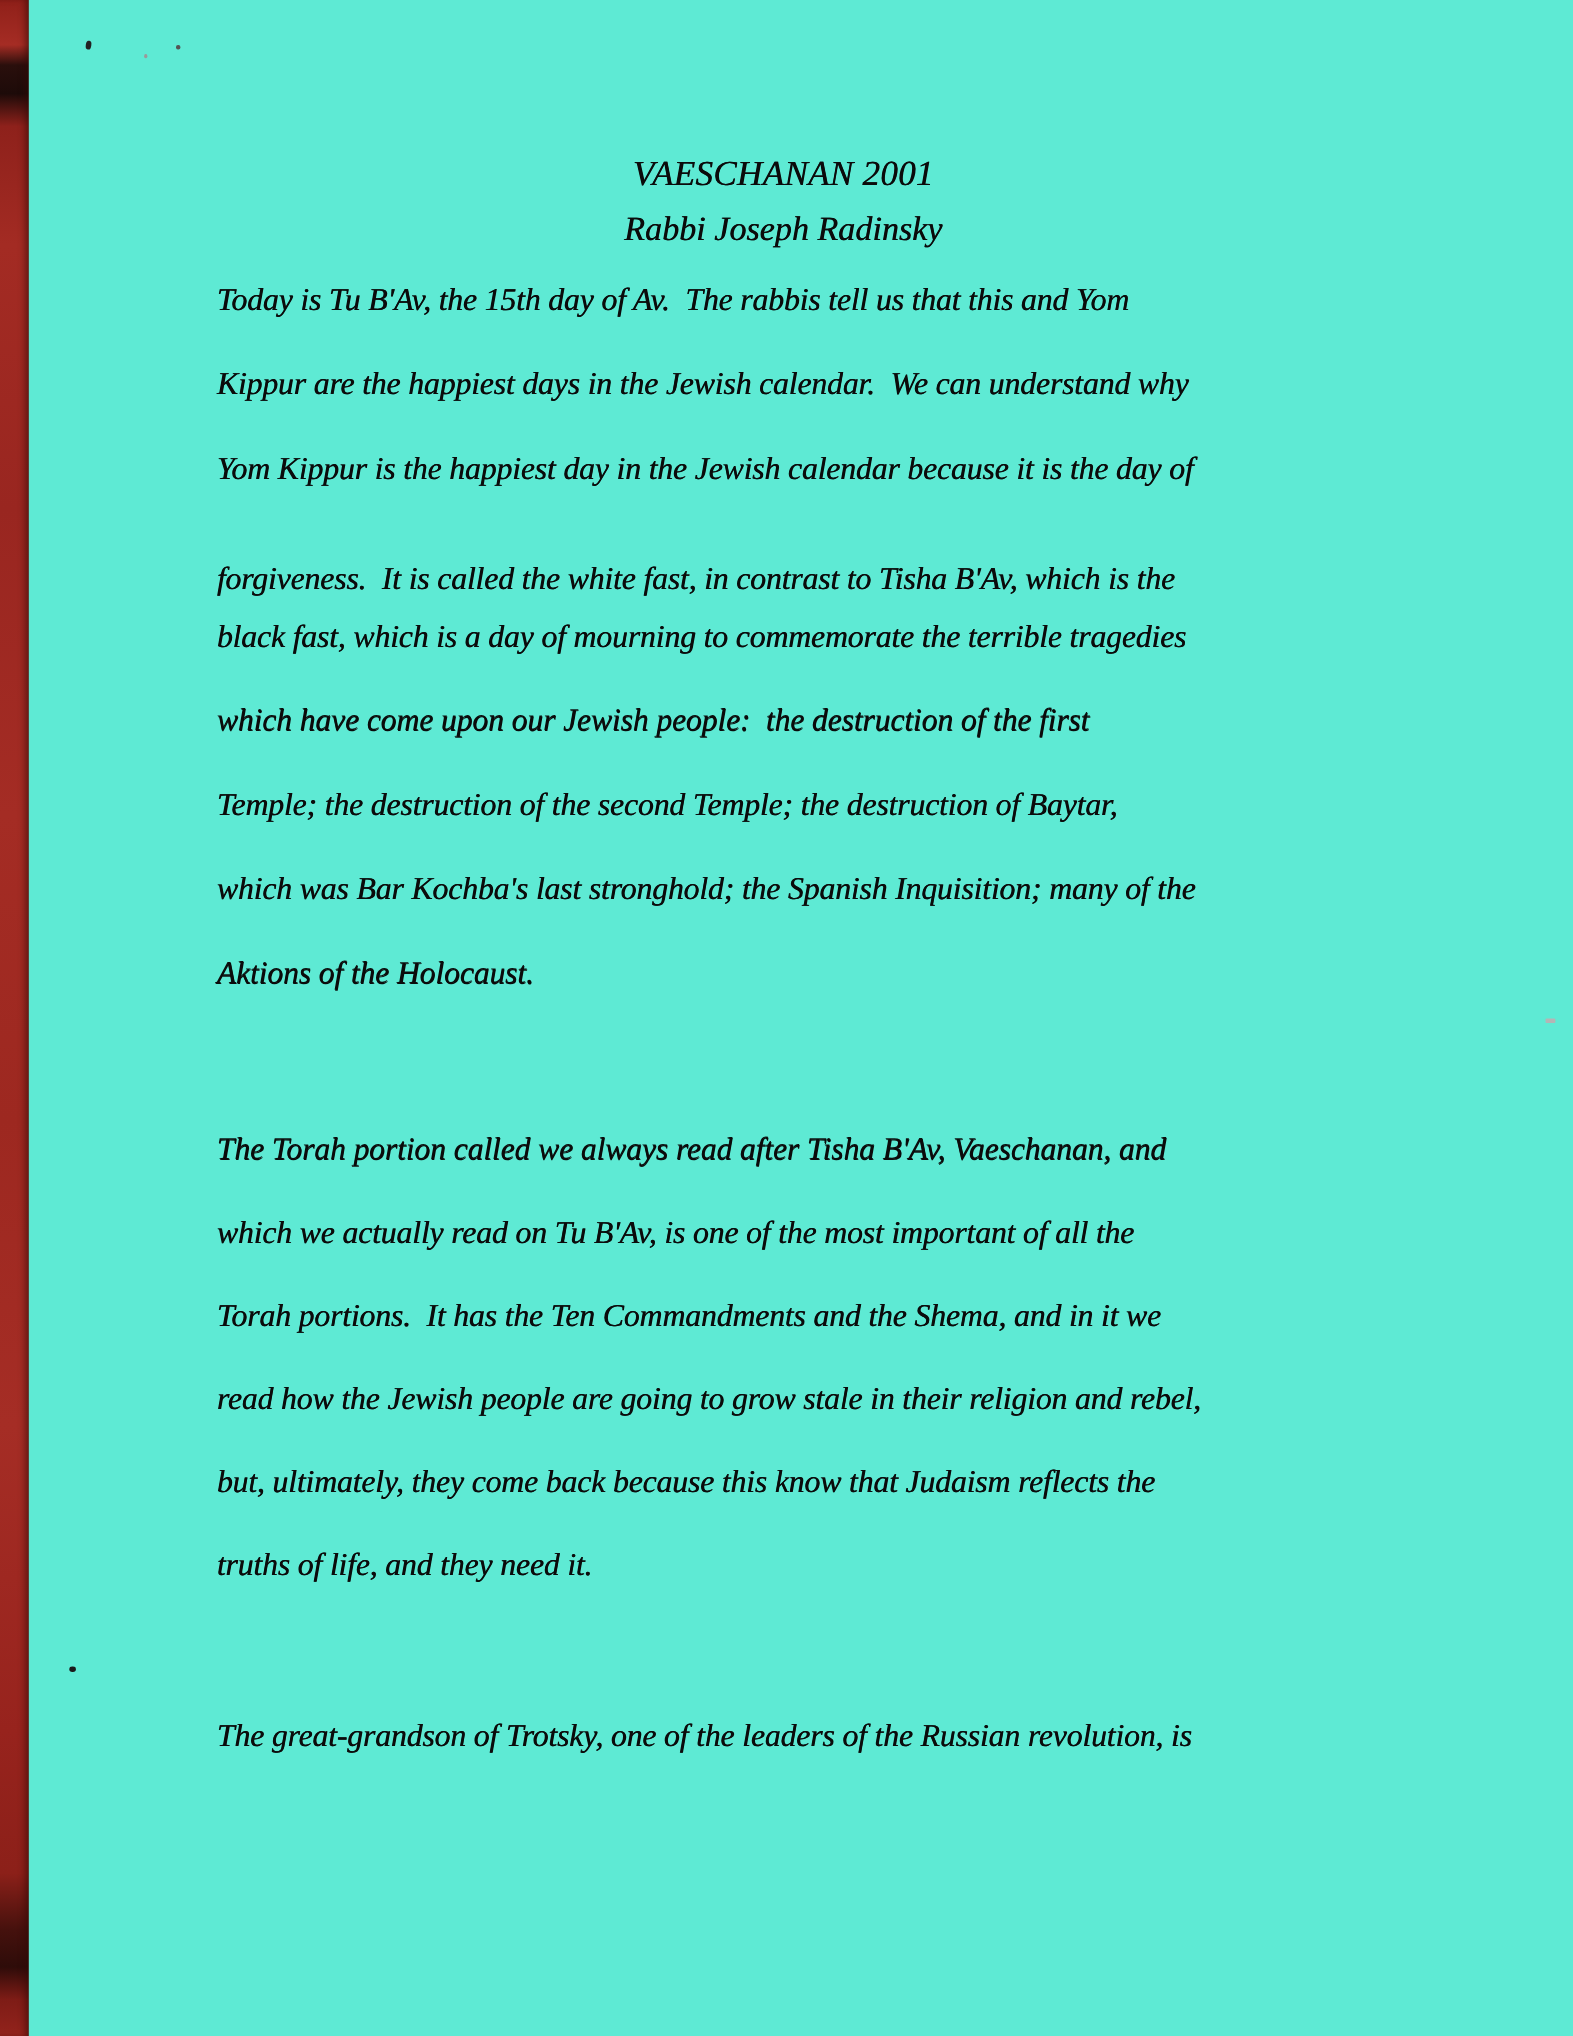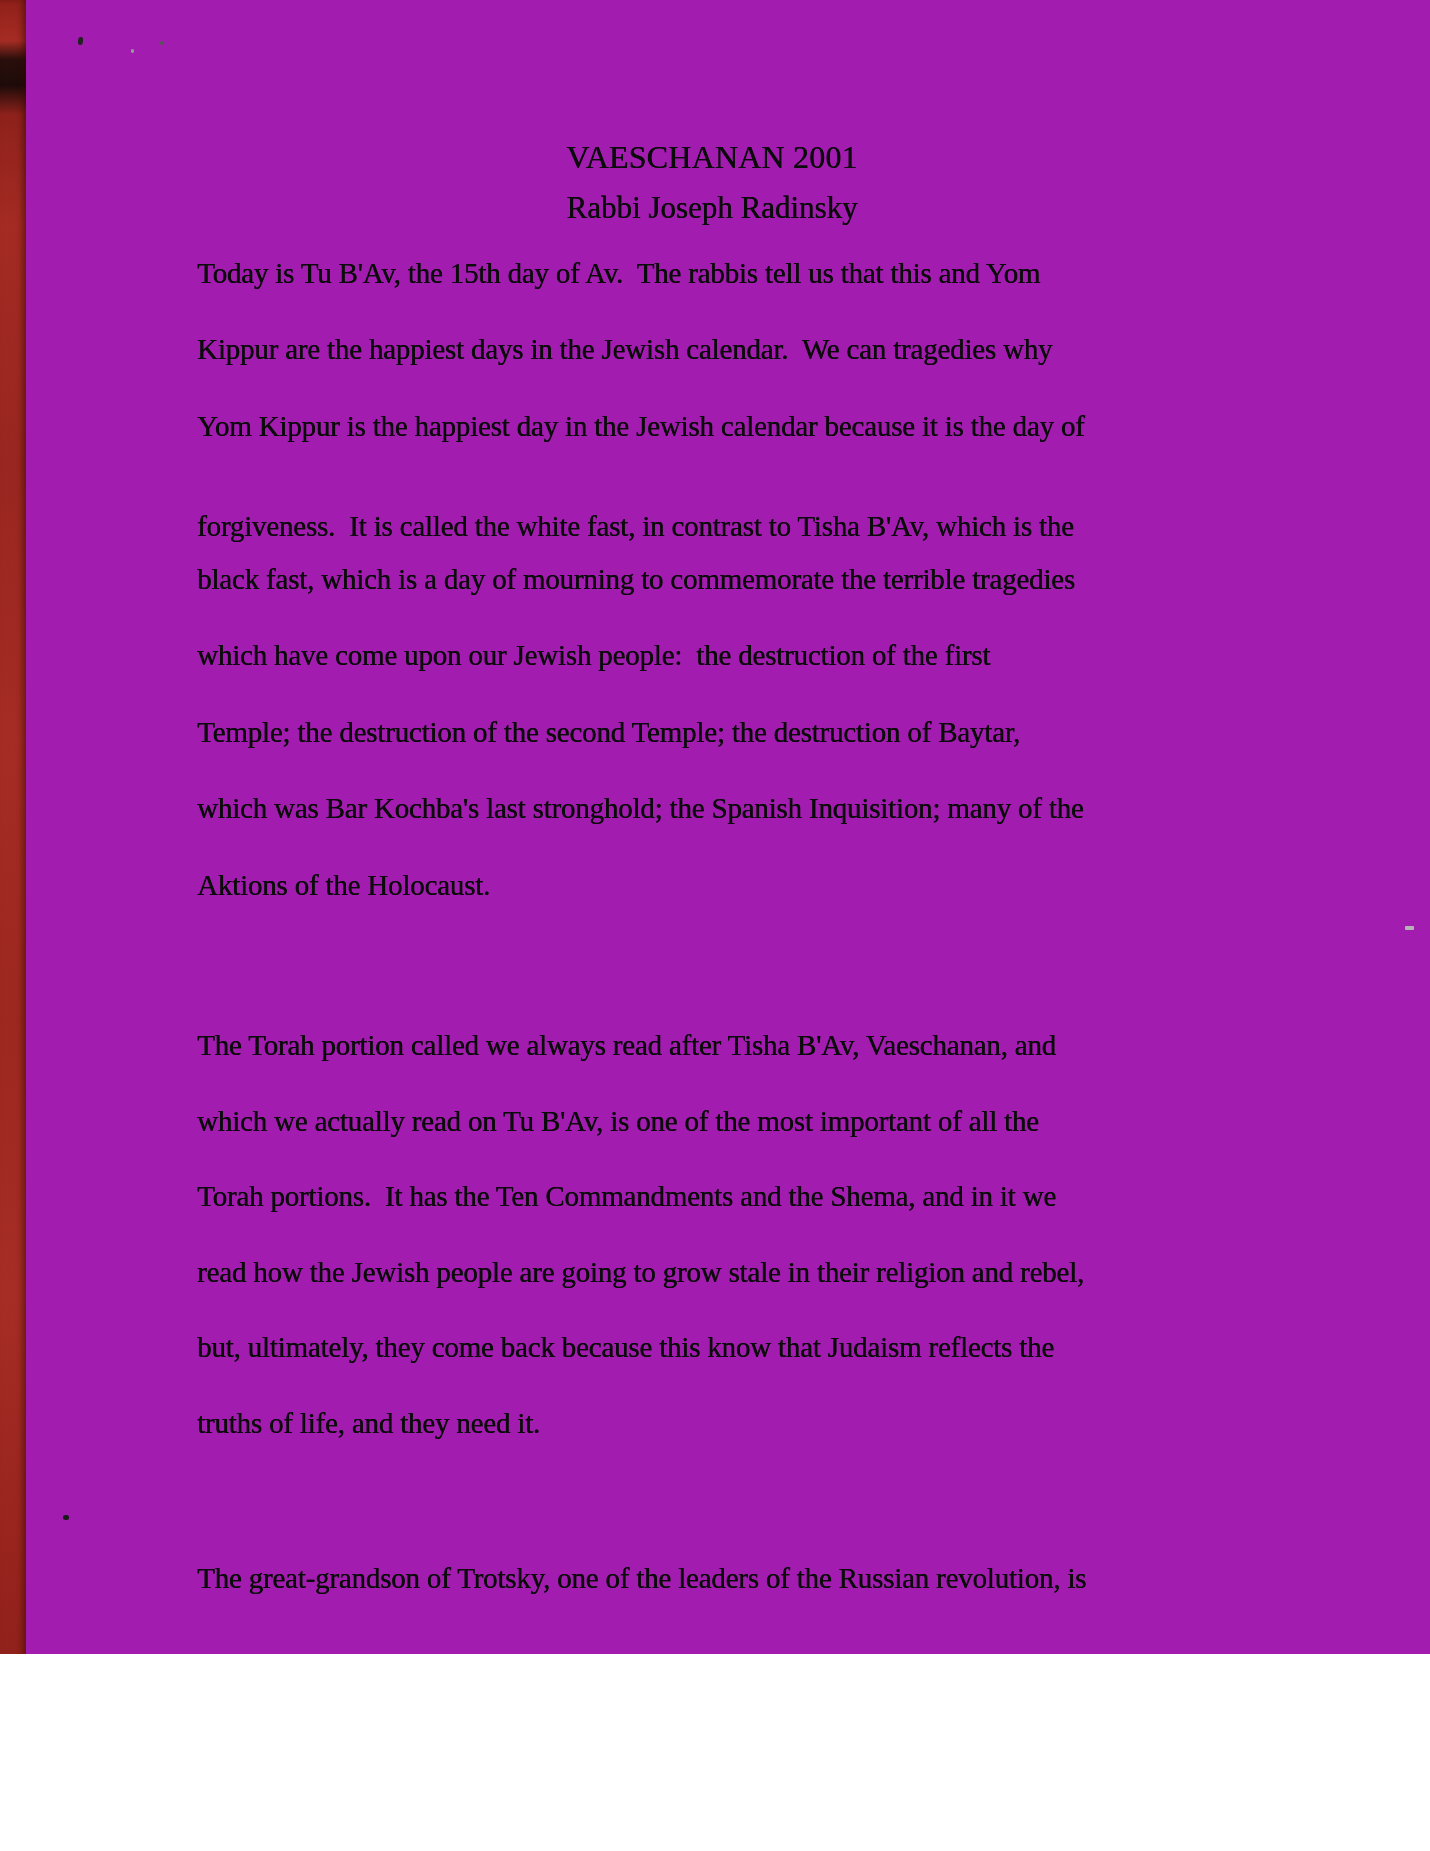--- a/index.html
+++ b/index.html
@@ -1,23 +1,24 @@
 <!DOCTYPE html>
 <html><head>
 <meta charset="utf-8">
 <style>
   html, body { margin: 0; padding: 0; background: #ffffff; }
   .page {
     position: relative;
     width: 1430px;
-    height: 1654px;
-    background: #a21caf;
+    height: 1851px;
+    background: #5eead4;
     overflow: hidden;
     font-family: "Liberation Serif", "DejaVu Serif", serif;
     color: #0b0b0b;
+    font-style: italic;
   }
   
   .binder {
     position: absolute;
     left: 0; top: 0;
     width: 26px; height: 1851px;
     background: linear-gradient(to bottom,
       #8f2019 0%,
       #a52c24 2.2%,
       #2a0f0c 3.2%,
@@ -80,21 +81,21 @@
   <div class="speck small-dot"></div>
   <div class="speck period-dot"></div>
   <div class="speck gray-dash"></div>
 
   <div class="textblock">
 
     <div class="tline title1" style="top:141px">VAESCHANAN 2001</div>
     <div class="tline title2" style="top:176px">Rabbi Joseph Radinsky</div>
 
     <div class="bline" style="top:259px">Today is Tu B'Av, the 15th day of Av.  The rabbis tell us that this and Yom</div>
-    <div class="bline" style="top:335px">Kippur are the happiest days in the Jewish calendar.  We can tragedies why</div>
+    <div class="bline" style="top:335px">Kippur are the happiest days in the Jewish calendar.  We can understand why</div>
     <div class="bline" style="top:412px">Yom Kippur is the happiest day in the Jewish calendar because it is the day of</div>
     <div class="bline" style="top:512px">forgiveness.  It is called the white fast, in contrast to Tisha B'Av, which is the</div>
     <div class="bline" style="top:565px">black fast, which is a day of mourning to commemorate the terrible tragedies</div>
     <div class="bline" style="top:641px">which have come upon our Jewish people:  the destruction of the first</div>
     <div class="bline" style="top:718px">Temple; the destruction of the second Temple; the destruction of Baytar,</div>
     <div class="bline" style="top:794px">which was Bar Kochba's last stronghold; the Spanish Inquisition; many of the</div>
     <div class="bline" style="top:871px">Aktions of the Holocaust.</div>
 
     <div class="bline" style="top:1031px">The Torah portion called we always read after Tisha B'Av, Vaeschanan, and</div>
     <div class="bline" style="top:1107px">which we actually read on Tu B'Av, is one of the most important of all the</div>

